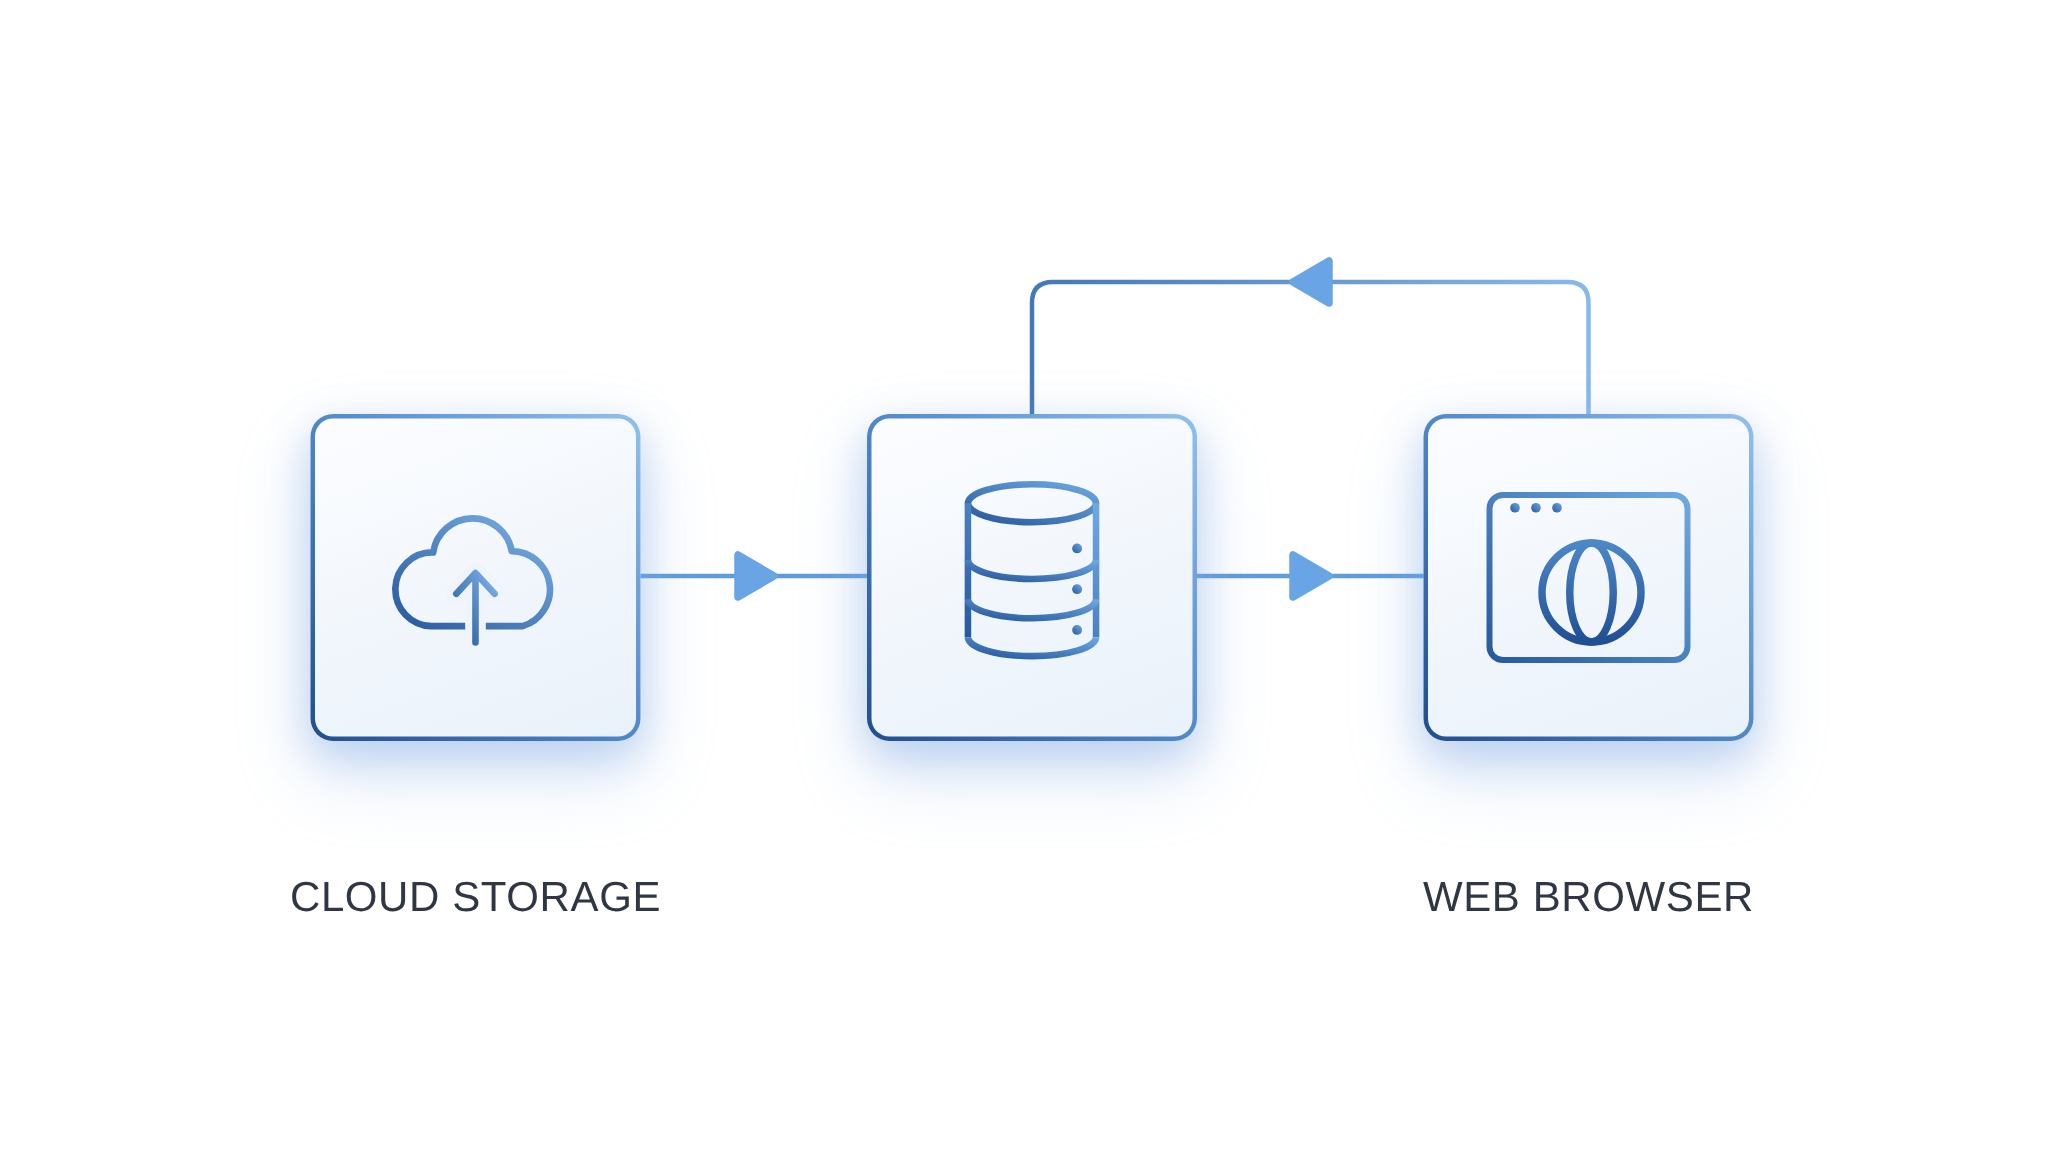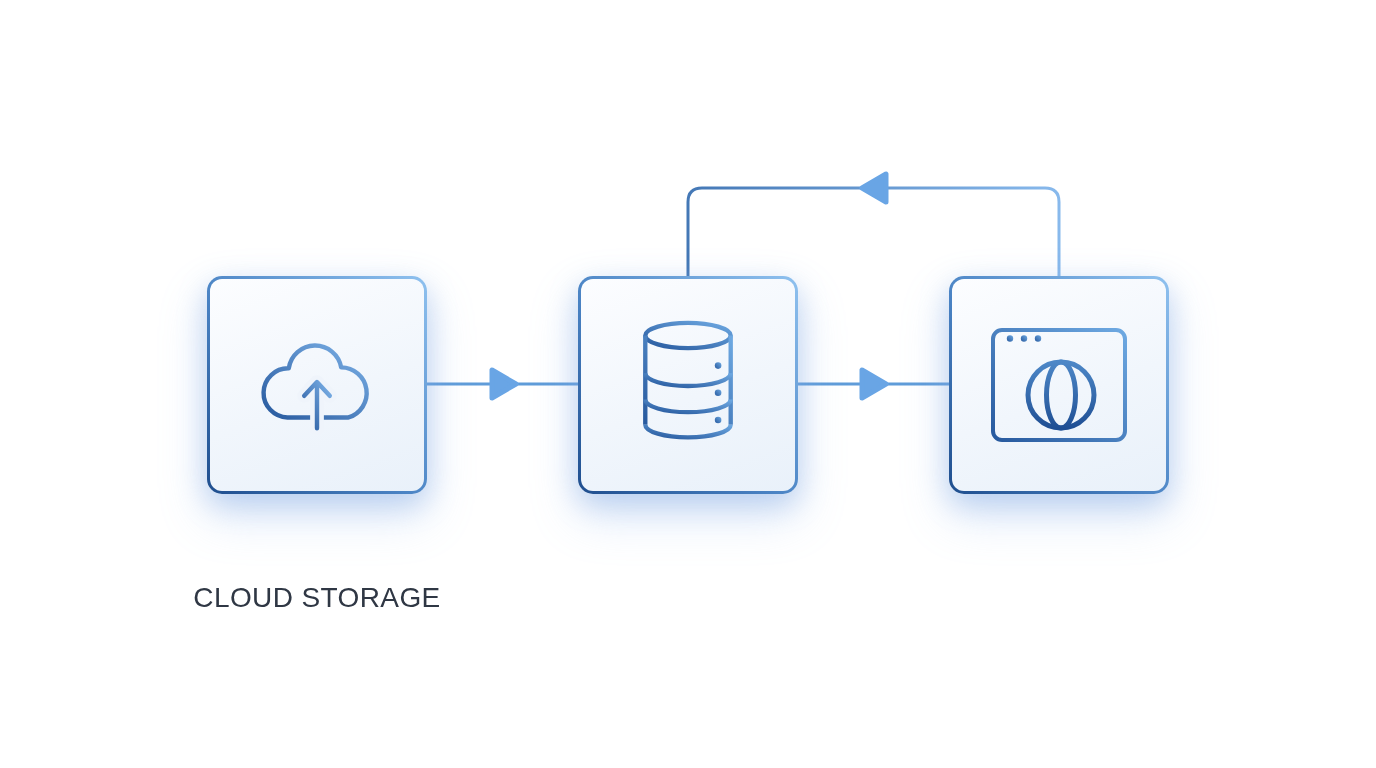--- a/index.html
+++ b/index.html
@@ -140,14 +140,15 @@
           <path d="M72,36 V102"></path>
           <ellipse cx="72" cy="69" rx="14.5" ry="33"></ellipse>
           <path d="M41.5,56.5 H102.5"></path>
           <path d="M41.5,81.5 H102.5"></path>
         </g>
       </svg>
     </div>
   </div>
 
   <div class="node-label" id="label-cloud-storage">CLOUD STORAGE</div>
+  <div class="node-label" id="label-web-browser">WEB BROWSER</div>
 
 </div>
 
 </body></html>

